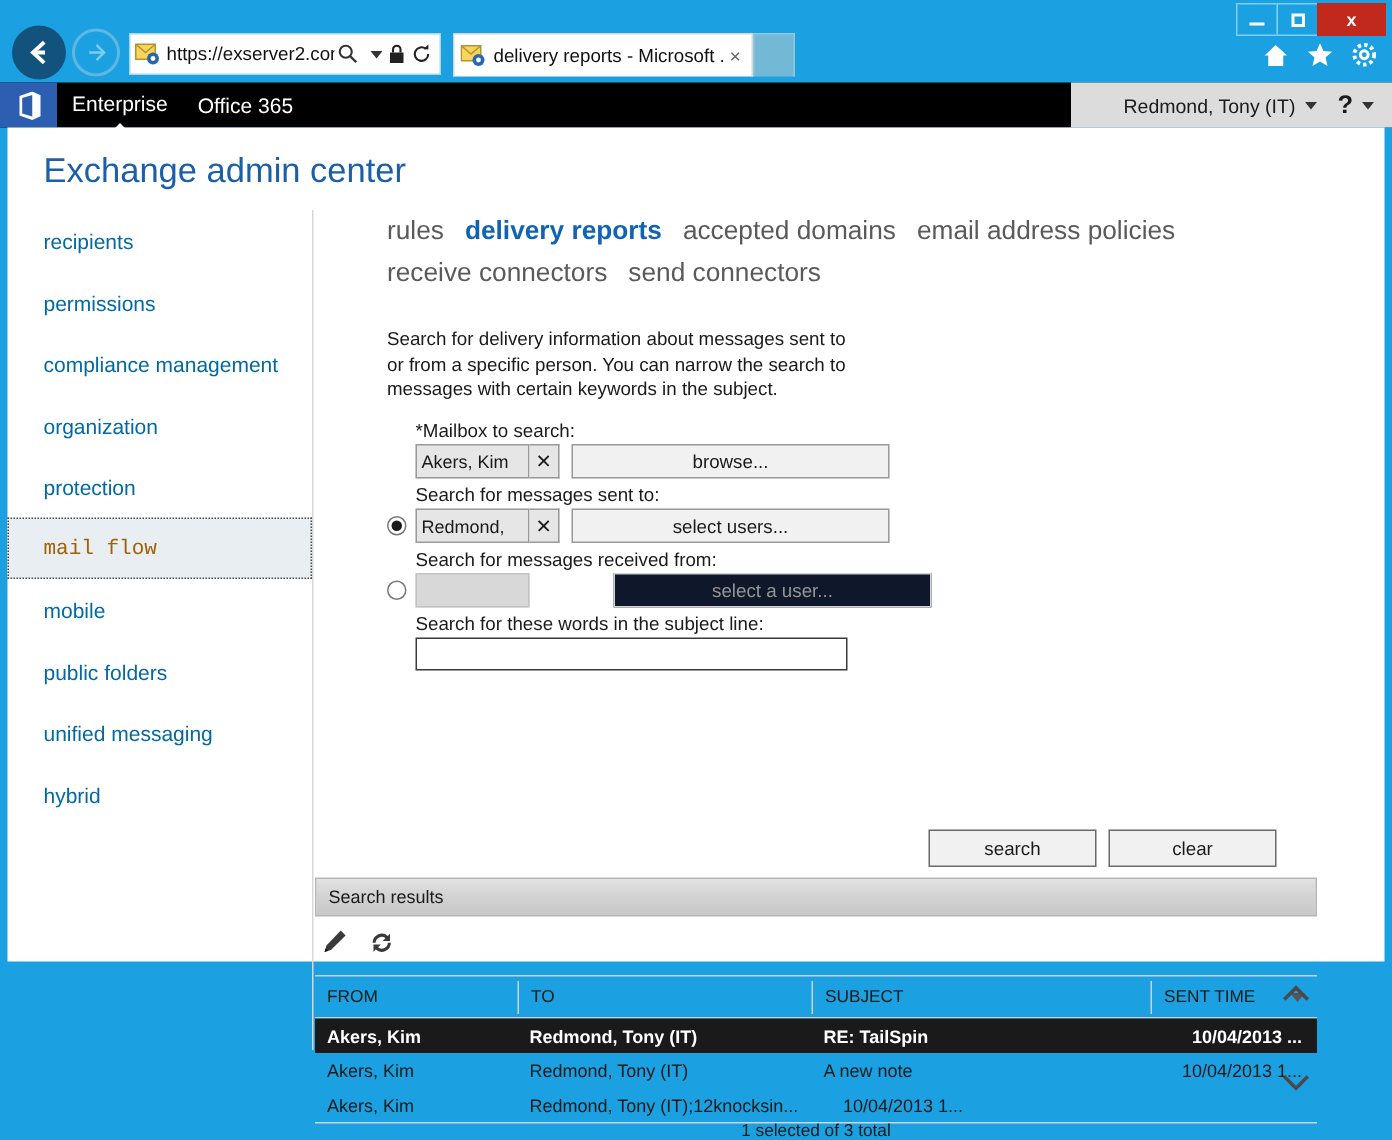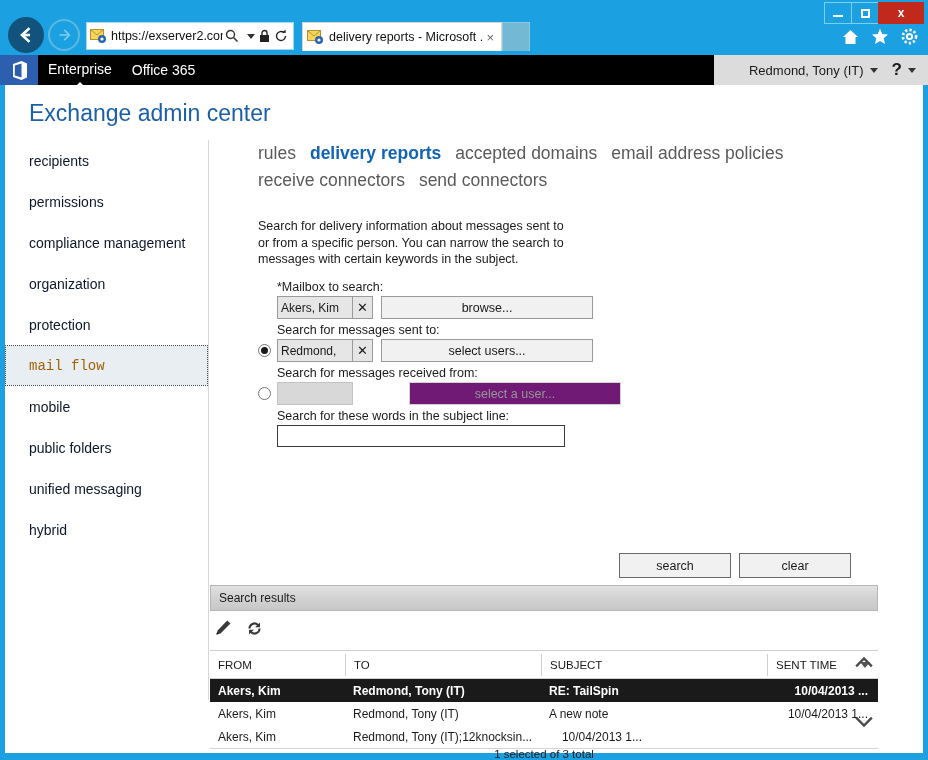--- a/index.html
+++ b/index.html
@@ -152,40 +152,40 @@
     border-left: 4px solid transparent;
     border-right: 4px solid transparent;
     border-top: 5px solid #333;
     cursor: pointer;
   }
   #help-q { font-size: 17px; font-weight: bold; color: #1a1a1a; margin-left: 14px; cursor: pointer; }
 
   
   #page-frame {
     position: absolute; left: 5px; top: 85px;
-    width: 918px; height: 668px;
+    width: 918px; height: 556px;
     background: #ffffff;
   }
   #eac-title {
     position: absolute; left: 24px; top: 15px;
     font-size: 23px; color: #1b5fa8;
     font-weight: normal;
   }
 
   
   #sidebar {
     position: absolute; left: 0px; top: 55px;
     width: 204px; height: 560px;
     border-right: 1px solid #d8d8d8;
   }
   .nav-item {
     height: 41px;
     display: flex; align-items: center;
     padding-left: 24px;
-    font-size: 14px; color: #0f172a;
+    font-size: 14px; color: #0369a1;
     cursor: pointer;
   }
   .nav-item.selected {
     background: #e9eef2;
     border: 1px dotted #4a4a4a;
     color: #a16207;
     padding-left: 23px;
     font-family: Liberation Mono, monospace;
   }
 
@@ -249,21 +249,21 @@
   .picker-btn {
     width: 212px; height: 23px;
     margin-left: 8px;
     border: 1px solid #9a9a9a;
     background: #f1f1f1;
     font-size: 12.5px; color: #1a1a1a;
     display: flex; align-items: center; justify-content: center;
     flex: 0 0 auto;
     cursor: pointer;
   }
-  .picker-btn.disabled { color: #969696; border-color: #d2d2d2; background: #701a75; cursor: default; margin-left: 36px; }
+  .picker-btn.disabled { color: #969696; border-color: #d2d2d2; background: #0f172a; cursor: default; margin-left: 36px; }
   .indent { margin-left: 19px; }
   #subject-input {
     width: 288px; height: 22px;
     border: 1px solid #3b3b3b;
     background: #ffffff;
     font-size: 12.5px; color: #1a1a1a;
     padding: 0 4px;
     font-family: "Liberation Sans", sans-serif;
   }
 

